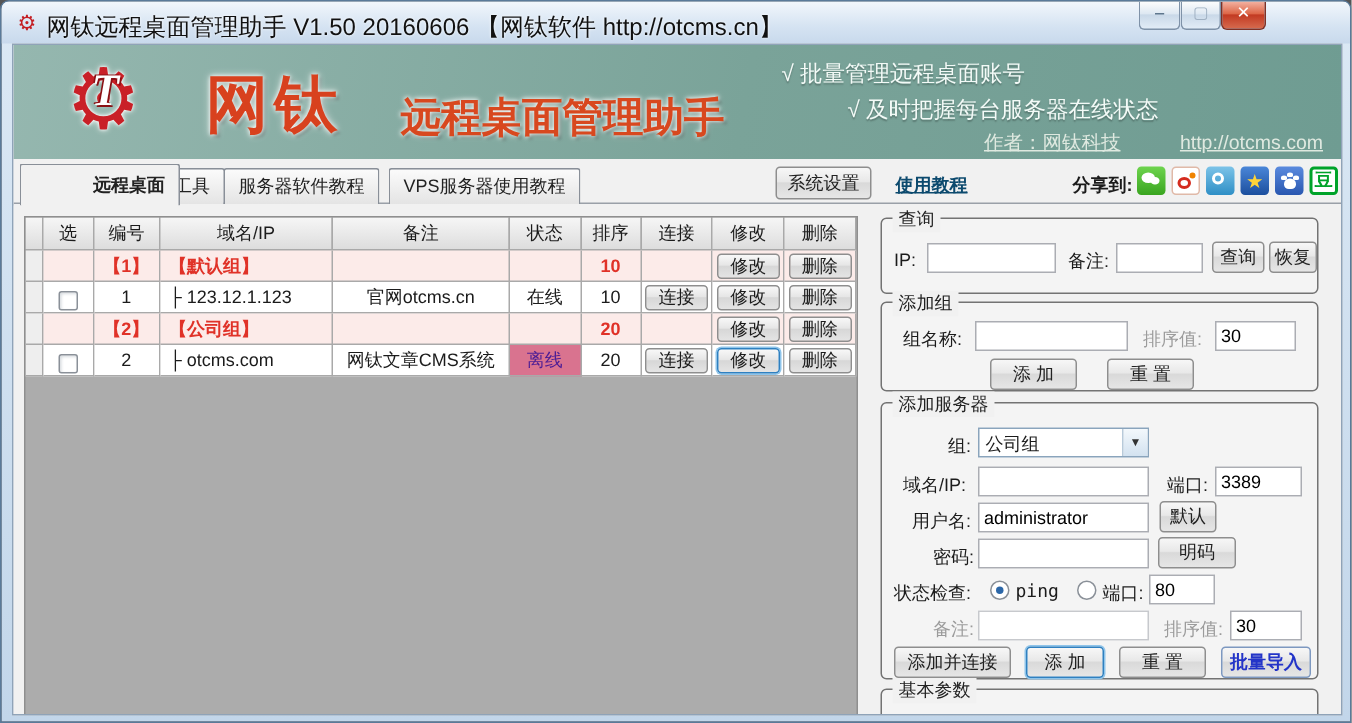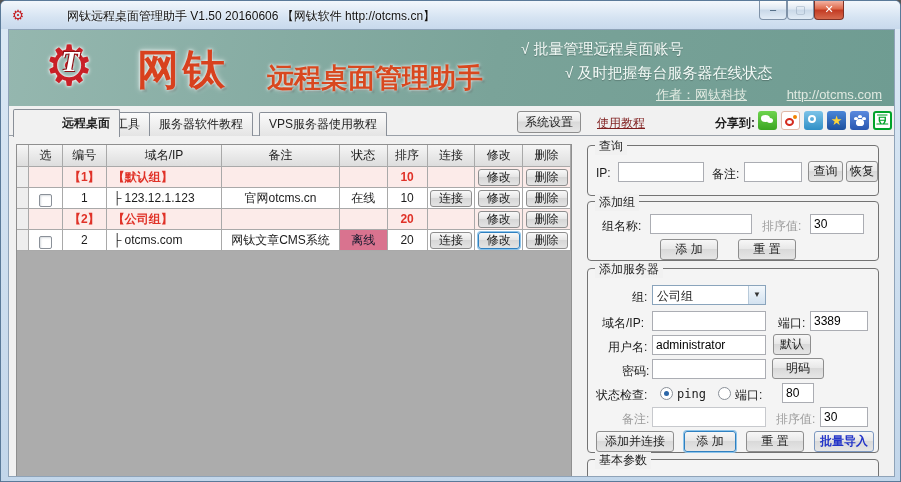--- a/index.html
+++ b/index.html
@@ -8,22 +8,22 @@
     position:relative; width:901px; height:482px; overflow:hidden;
     background:linear-gradient(#dce9f5,#c2d6ea);
     border:1px solid #5a7a99; border-radius:6px 6px 0 0;
     font-size:12px; color:#1b1b1b;
   }
   
   #titlebar { position:absolute; left:0; top:0; width:100%; height:28px;
     background:linear-gradient(#f2f7fc,#d5e3f2 60%,#c8d9ec); }
   #title-icon { position:absolute; left:9px; top:6px; width:16px; height:16px;
     color:#c41f24; font-size:14px; line-height:16px; text-align:center; font-weight:bold;}
-  #title-text { position:absolute; left:30px; top:7px; font-size:12px; color:#111;
-    text-shadow:0 0 2px #fff; white-space:nowrap;margin-left:36px; }
+  #title-text { position:absolute; left:30px; top:7px; font-size:16px; color:#111;
+    text-shadow:0 0 2px #fff; white-space:nowrap; }
   .capbtn { position:absolute; top:0; height:19px; border:1px solid #7f92a8; border-top:none;
     border-radius:0 0 4px 4px; background:linear-gradient(#fdfdfd,#dee8f2 45%,#c9d8e8 50%,#e2ecf6);
     color:#33506b; text-align:center; line-height:17px; font-size:11px; cursor:pointer; }
   #btn-min { left:758px; width:28px; }
   #btn-max { left:786px; width:27px; color:#9fb0c2; }
   #btn-close { left:813px; width:30px;
     background:linear-gradient(#f3b2a2,#dd6748 45%,#c23a22 50%,#d66a4e);
     border-color:#7e3126; color:#fff; font-weight:bold; }
   
   #inner { position:absolute; left:7px; top:28px; width:887px; height:448px;
@@ -54,21 +54,21 @@
   .tab { position:absolute; top:6px; height:24px; padding:0 9px; line-height:22px;
     border:1px solid #898f98; border-bottom:none; border-radius:2px 2px 0 0;
     background:linear-gradient(#fbfbfb,#e4e4e4); color:#222; cursor:pointer; white-space:nowrap; }
   .tab.active { top:3px; height:28px; line-height:26px; background:#f1f1f1;
     font-weight:bold; z-index:2; }
   #tab0 { left:4px;padding-left:48px; } #tab1 { left:73px; } #tab2 { left:140px; } #tab3 { left:250px; }
   .btn7 { display:inline-block; border:1px solid #8e8e8e; border-radius:3px;
     background:linear-gradient(#f7f7f7,#e8e8e8 45%,#d9d9d9 50%,#e6e6e6);
     text-align:center; color:#222; cursor:pointer; }
   #btn-settings { position:absolute; left:508px; top:5px; width:64px; height:22px; line-height:20px; }
-  #link-tutorial { position:absolute; left:588px; top:9px; color:#7f1d1d; font-weight:normal;
+  #link-tutorial { position:absolute; left:588px; top:9px; color:#0c4a6e; font-weight:bold;
     text-decoration:underline; cursor:pointer; }
   #share-label { position:absolute; left:706px; top:9px; font-weight:bold; }
   .sicon { position:absolute; top:5px; width:19px; height:19px; border-radius:3px; cursor:pointer; }
   #si-0 { left:749px; background:linear-gradient(#6ed44e,#3aa520); }
   #si-0 i { position:absolute; left:3px; top:4px; width:9px; height:7px; background:#fff; border-radius:50%; }
   #si-0 i+i { left:9px; top:7px; width:6px; height:5px; }
   #si-1 { left:772px; background:#fff; border:1px solid #e0b9a8; }
   #si-1 i { position:absolute; left:3px; top:6px; width:9px; height:8px; border:2px solid #d42b1e; border-radius:50%; }
   #si-1 i+i { left:11px; top:3px; width:4px; height:4px; border:2px solid #f08300; border-radius:50%; }
   #si-2 { left:795px; background:linear-gradient(#7cc3e8,#2f8fc6); }
@@ -89,21 +89,21 @@
   #grid-head { height:22px; }
   .cell { border-right:1px solid #a9a9a9; border-bottom:1px solid #a9a9a9;
     background:#fff; text-align:center; line-height:20px; overflow:hidden; white-space:nowrap; }
   .c-rh { width:12px; background:#eee; } .c-sel { width:34px; } .c-id { width:44px; }
   .c-name { width:116px; text-align:left; padding-left:6px; } .c-note { width:118px; }
   .c-status { width:48px; } .c-order { width:40px; } .c-conn { width:48px; }
   .c-mod { width:48px; } .c-del { width:48px; }
   .row-group .cell { background:#fcebe9; }
   .row-group .c-rh { background:#eee; }
   .red { color:#e03228; font-weight:bold; }
-  .status-off { background:#d9738f !important; color:#0f172a; }
+  .status-off { background:#d9738f !important; color:#4c1d95; }
   .cb { display:inline-block; width:13px; height:13px; margin-top:3px; background:#fff;
     border:1px solid #8a9098; border-radius:2px; vertical-align:middle; box-shadow:inset 1px 1px 2px #d8dce0; }
   .btn-sm { display:inline-block; width:42px; height:17px; line-height:15px; font-size:12px;
     border:1px solid #8e8e8e; border-radius:3px; margin-top:1px;
     background:linear-gradient(#f8f8f8,#e6e6e6 45%,#d7d7d7 50%,#e4e4e4); cursor:pointer; }
   .btn-focus { border:1px solid #2f80c0; box-shadow:0 0 0 1px #8ec4ea; }
   
   .gbox { position:absolute; width:292px; border:1px solid #737373; border-radius:4px;
     background:#f4f4f4; }
   .gbox .glabel { position:absolute; left:7px; top:-8px; background:#f1f1f1; padding:0 4px; color:#222; }
@@ -290,21 +290,21 @@
 
         <div class="lbl" style="left:34px;top:94px">密码:</div>
         <input class="inp" style="left: 64px; top: 90px; width: 114px;">
         <div class="btn7 btn-p" style="left:184px;top:89px;width:52px">明码</div>
 
         <div class="lbl" style="left:8px;top:118px">状态检查:</div>
         <span class="radio checked" style="left:72px;top:118px"></span>
         <div class="lbl" style="left:89px;top:118px;font-family:'DejaVu Sans Mono',monospace">ping</div>
         <span class="radio" style="left:130px;top:118px"></span>
         <div class="lbl" style="left:147px;top:118px">端口:</div>
-        <input class="inp" style="left: 194px; top: 114px; width: 32px;" value="80">
+        <input class="inp" style="left: 178px; top: 114px; width: 44px;" value="80">
 
         <div class="lbl-gray" style="left:34px;top:142px">备注:</div>
         <input class="inp" style="left: 64px; top: 138px; width: 114px; border-color: rgb(199, 201, 205);">
         <div class="lbl-gray" style="left:188px;top:142px">排序值:</div>
         <input class="inp" style="left: 232px; top: 138px; width: 48px;" value="30">
 
         <div class="btn7 btn-p" style="left:8px;top:162px;width:78px">添加并连接</div>
         <div class="btn7 btn-p btn-focus" style="left:96px;top:162px;width:52px">添 加</div>
         <div class="btn7 btn-p" style="left:158px;top:162px;width:58px">重 置</div>
         <div class="btn7 btn-p btn-blue" style="left:226px;top:162px;width:60px">批量导入</div>

